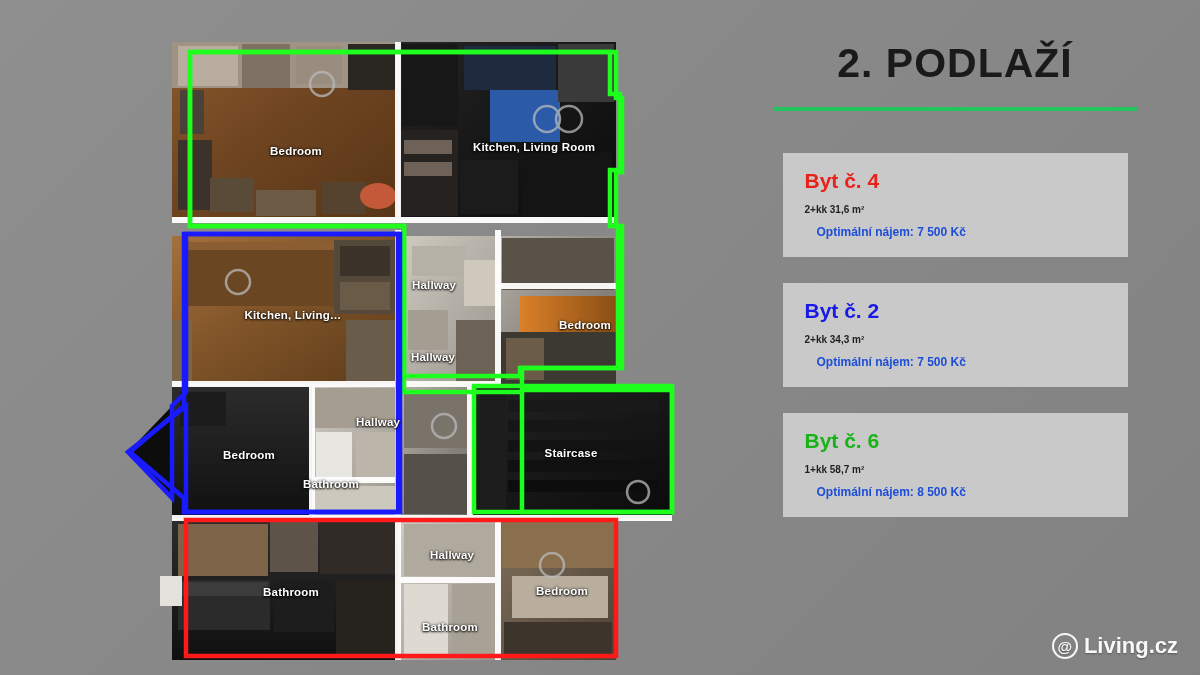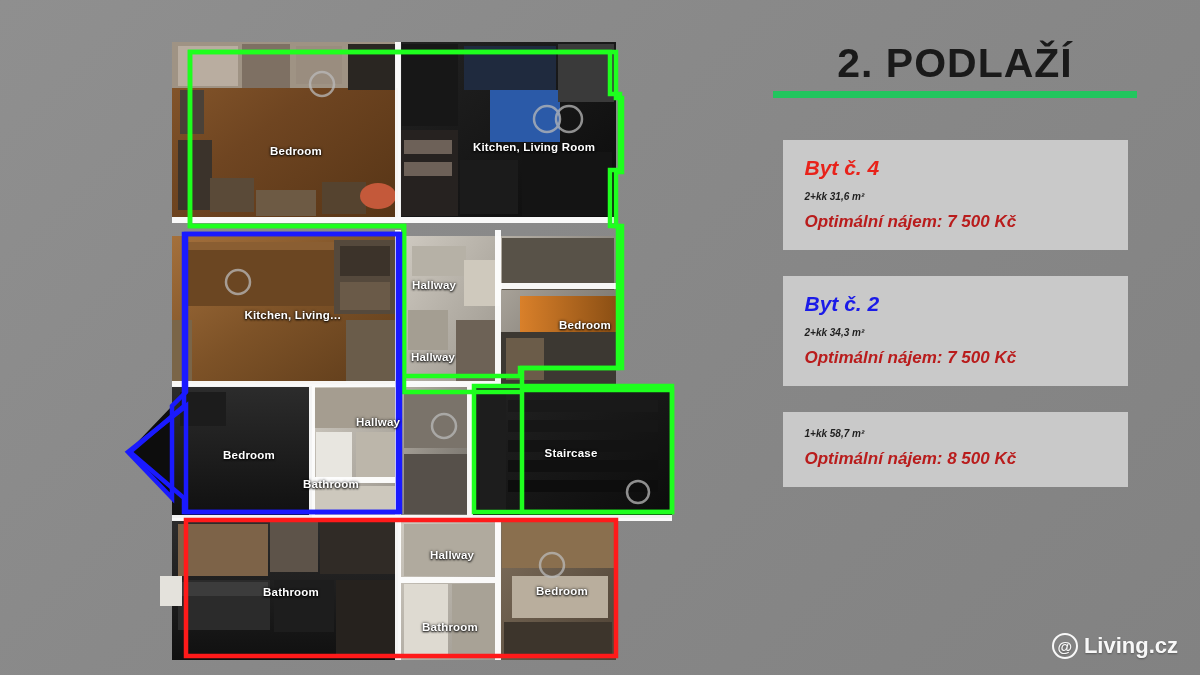--- a/index.html
+++ b/index.html
@@ -40,46 +40,45 @@
     position: absolute;
     left: 745px; top: 40px;
     width: 420px; height: 610px;
   }
   #panel-title {
     font-size: 41px;
     font-weight: bold;
     color: #1a1a1a;
     letter-spacing: 1px;
     text-align: center;
-    padding-bottom: 4px;
-    border-bottom: 7px solid #22c55e;
+    padding-bottom: 20px;
+    border-bottom: 4px solid #22c55e;
     width: 364px;
     margin: 0 auto 0 auto;
   }
   .unit-card {
     background: #c9c9c9;
     width: 345px;
     margin: 0 auto;
     padding: 16px 28px 18px 22px;
-    font-style: italic;
   }
   .unit-card.spaced { margin-top: 26px; }
   .unit-title {
     font-size: 21px;
     font-weight: bold;
     margin: 0 0 11px 0;
   }
   .unit-line {
     font-size: 10px;
     font-weight: bold;
     color: #1f1f1f;
     margin: 0 0 10px 0;
   }
   .unit-line:last-child { margin-bottom: 0; }
-  .unit-rent { font-size: 17px; font-weight: bold; color: #b91c1c; }
+  .unit-rent { font-size: 12px; font-weight: bold; color: #1d4ed8; margin-left: 12px; }
 
   
   #watermark {
     position: absolute;
     right: 22px; bottom: 16px;
     display: flex;
     align-items: center;
     gap: 6px;
     color: #ffffff;
     font-size: 22px;
@@ -302,20 +301,21 @@
     <div class="unit-rent">Optimální nájem: 7 500 Kč</div>
   </div>
 
   <div class="unit-card spaced">
     <div class="unit-title" style="color:#1a1ae8;">Byt č. 2</div>
     <div class="unit-line">2+kk 34,3 m²</div>
     <div class="unit-rent">Optimální nájem: 7 500 Kč</div>
   </div>
 
   <div class="unit-card spaced">
+    <div class="unit-title" style="color:#17b317;">Byt č. 6</div>
     <div class="unit-line">1+kk 58,7 m²</div>
     <div class="unit-rent">Optimální nájem: 8 500 Kč</div>
   </div>
 </div>
 
 <div id="watermark">
   <span class="at-circle">@</span>
   <span>Living.cz</span>
 </div>
 

